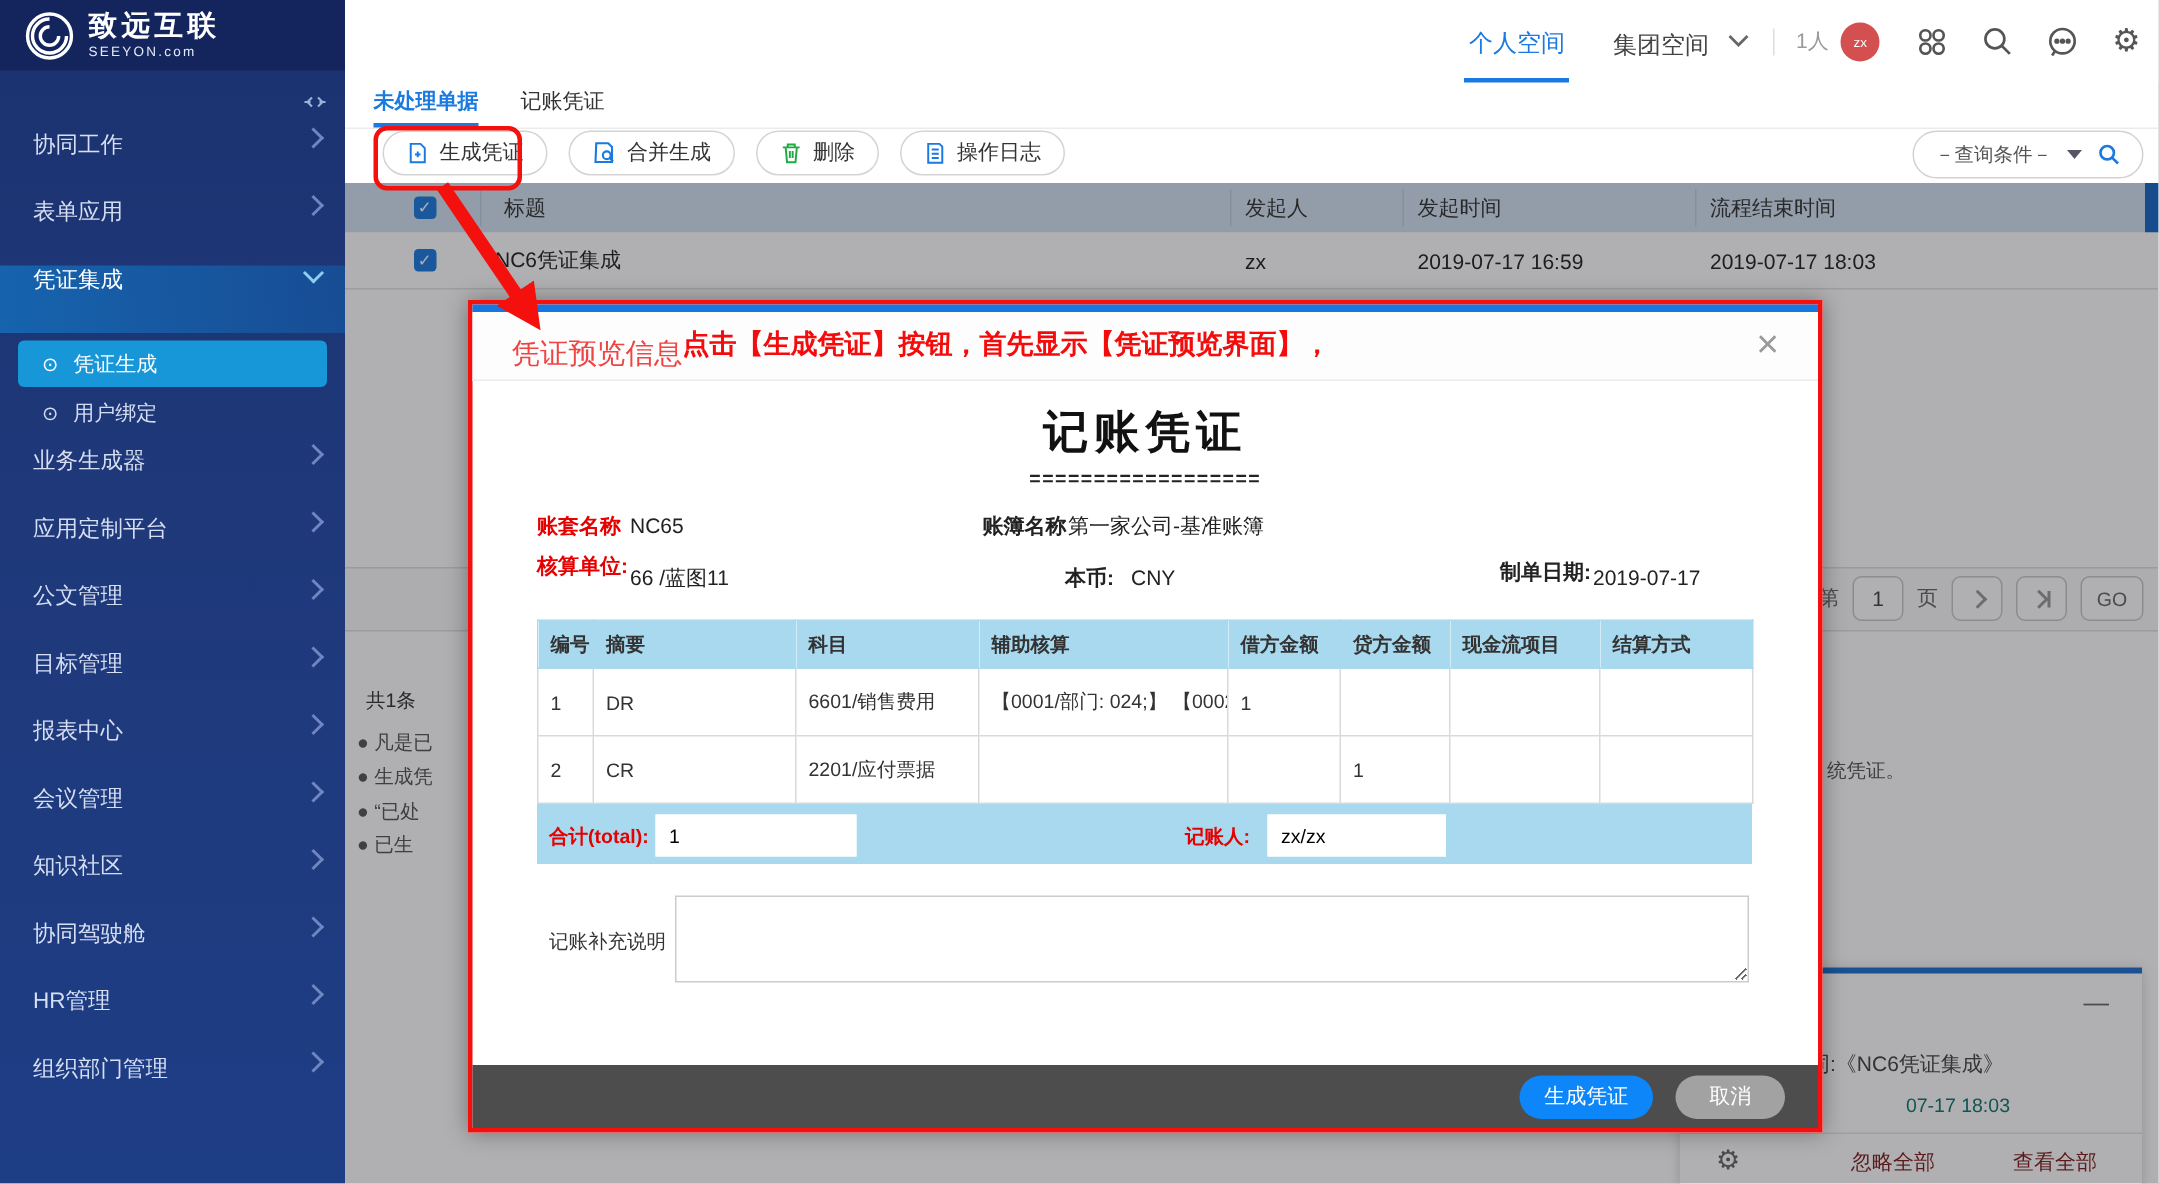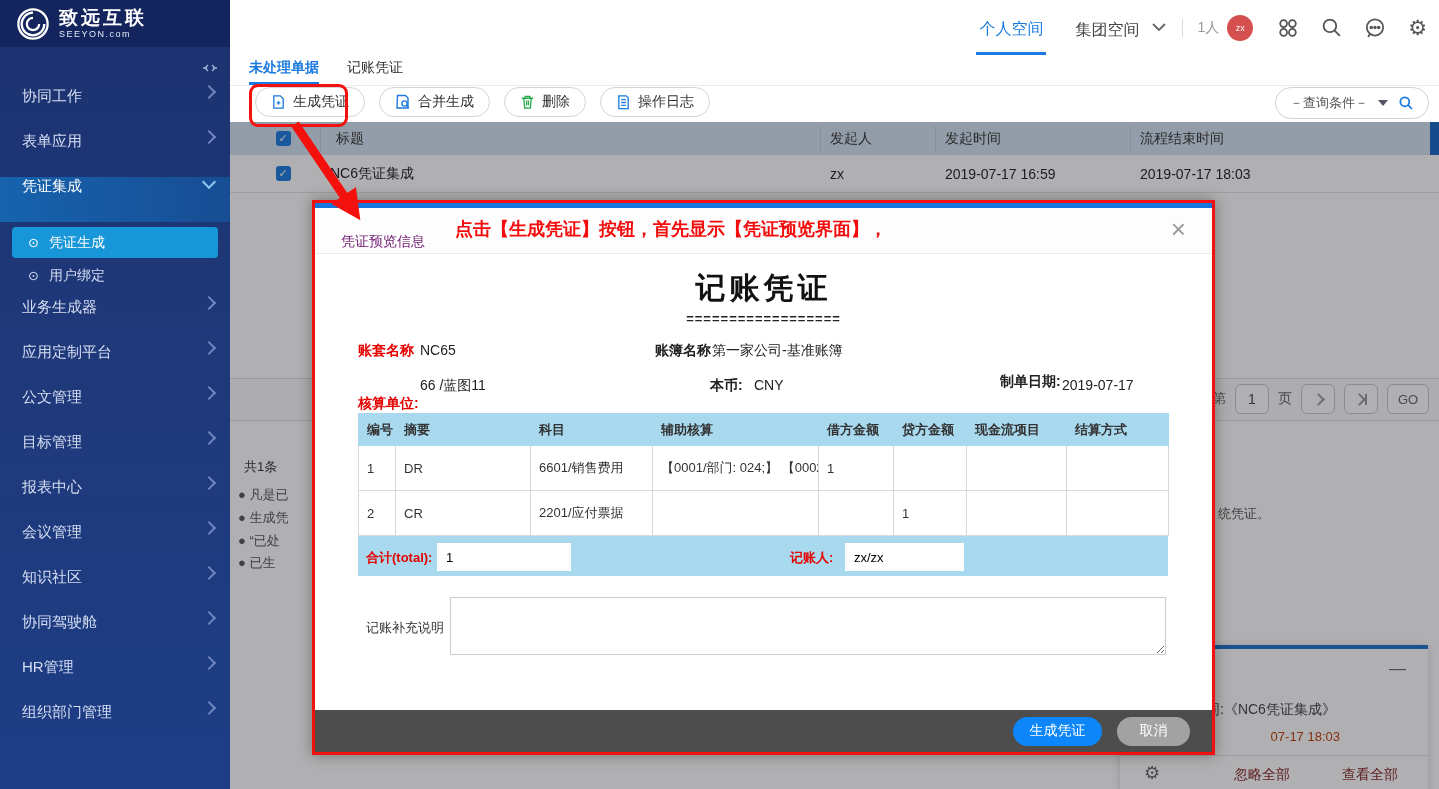--- a/index.html
+++ b/index.html
@@ -81,33 +81,33 @@
   .pg-go{width:42px;height:30px;border:1px solid #c9c9c9;border-radius:6px;background:#fff;
     color:#666;font-size:13px;display:flex;align-items:center;justify-content:center;cursor:pointer;}
 
   .helpline{position:absolute;font-size:13px;color:#555;white-space:nowrap;}
   .helpcount{color:#333;}
 
   .notif{position:absolute;left:890px;top:645px;width:308px;height:144px;background:#fff;
     border-top:4px solid #1a6fd1;box-shadow:0 1px 8px rgba(0,0,0,.18);}
   .notif-min{position:absolute;right:22px;top:10px;color:#666;font-size:17px;cursor:pointer;}
   .notif-msg{position:absolute;left:72px;top:52px;font-size:14px;color:#444;white-space:nowrap;}
-  .notif-time{position:absolute;right:88px;top:80px;font-size:13px;color:#c2410c;}
+  .notif-time{position:absolute;right:88px;top:80px;font-size:13px;color:#0f766e;}
   .notif-foot{position:absolute;left:0;right:0;bottom:0;height:37px;border-top:1px solid #e5e5e5;}
   .notif-gear{position:absolute;left:24px;top:8px;font-size:18px;color:#666;cursor:pointer;line-height:1;}
   .notif-link{position:absolute;top:10px;font-size:14px;color:#7f1d1d;cursor:pointer;}
 
   .dim{position:absolute;left:0;top:122px;right:0;bottom:0;background:rgba(24,24,28,.34);z-index:40;}
 
   
   .modal{position:absolute;left:312px;top:200px;width:897px;height:549px;border:3px solid #f4100c;
     background:#fff;z-index:50;box-shadow:0 0 14px rgba(0,0,0,.35);}
   .modal-bluebar{height:5px;background:#1677e0;}
   .modal-head{height:45px;position:relative;background:#fdfdfd;border-bottom:1px solid #ececec;}
-  .modal-title{position:absolute;left:26px;top:25px;color:#701a75;font-size:14px;}
+  .modal-title{position:absolute;left:26px;top:15px;color:#ef4444;font-size:19px;}
   .modal-anno{position:absolute;left:140px;top:9px;color:#f40b0b;font-size:18px;font-weight:bold;}
   .modal-close{position:absolute;right:26px;top:6px;font-size:26px;font-weight:300;color:#9a9a9a;cursor:pointer;}
   .vbody{position:relative;}
   .vtitle{margin-top:14px;text-align:center;font-size:30px;font-weight:bold;color:#111;letter-spacing:4px;}
   .vunderline{text-align:center;font-weight:bold;color:#222;font-size:13px;margin-top:2px;letter-spacing:1px;}
   .vfields{position:relative;margin:10px 0 0 43px;width:810px;height:70px;font-size:14px;}
   .vf{position:absolute;white-space:nowrap;}
   .lab-red{color:#e60000;font-weight:bold;}
   .lab-blk{color:#222;font-weight:bold;}
   .val{color:#222;}
@@ -391,21 +391,21 @@
 
     <div class="vbody">
       <div class="vtitle">记账凭证</div>
       <div class="vunderline">==================</div>
 
       <div class="vfields">
         <span class="vf lab-red" style="left:0;top:6px;">账套名称</span>
         <span class="vf val" style="left:62px;top:6px;">NC65</span>
         <span class="vf lab-blk" style="left:297px;top:6px;">账簿名称</span>
         <span class="vf val" style="left:354px;top:6px;">第一家公司-基准账簿</span>
-        <span class="vf lab-red" style="left:0;top:59px;">核算单位:</span>
+        <span class="vf lab-red" style="left:0;top:33px;">核算单位:</span>
         <span class="vf val" style="left:62px;top:41px;">66 /蓝图11</span>
         <span class="vf lab-blk" style="left:352px;top:41px;">本币:</span>
         <span class="vf val" style="left:396px;top:41px;">CNY</span>
         <span class="vf lab-blk" style="left:642px;top:37px;text-align:right;">制单日期:</span>
         <span class="vf val" style="left:704px;top:41px;">2019-07-17</span>
       </div>
 
       <table class="vtable">
         <colgroup>
           <col style="width:37px;">

